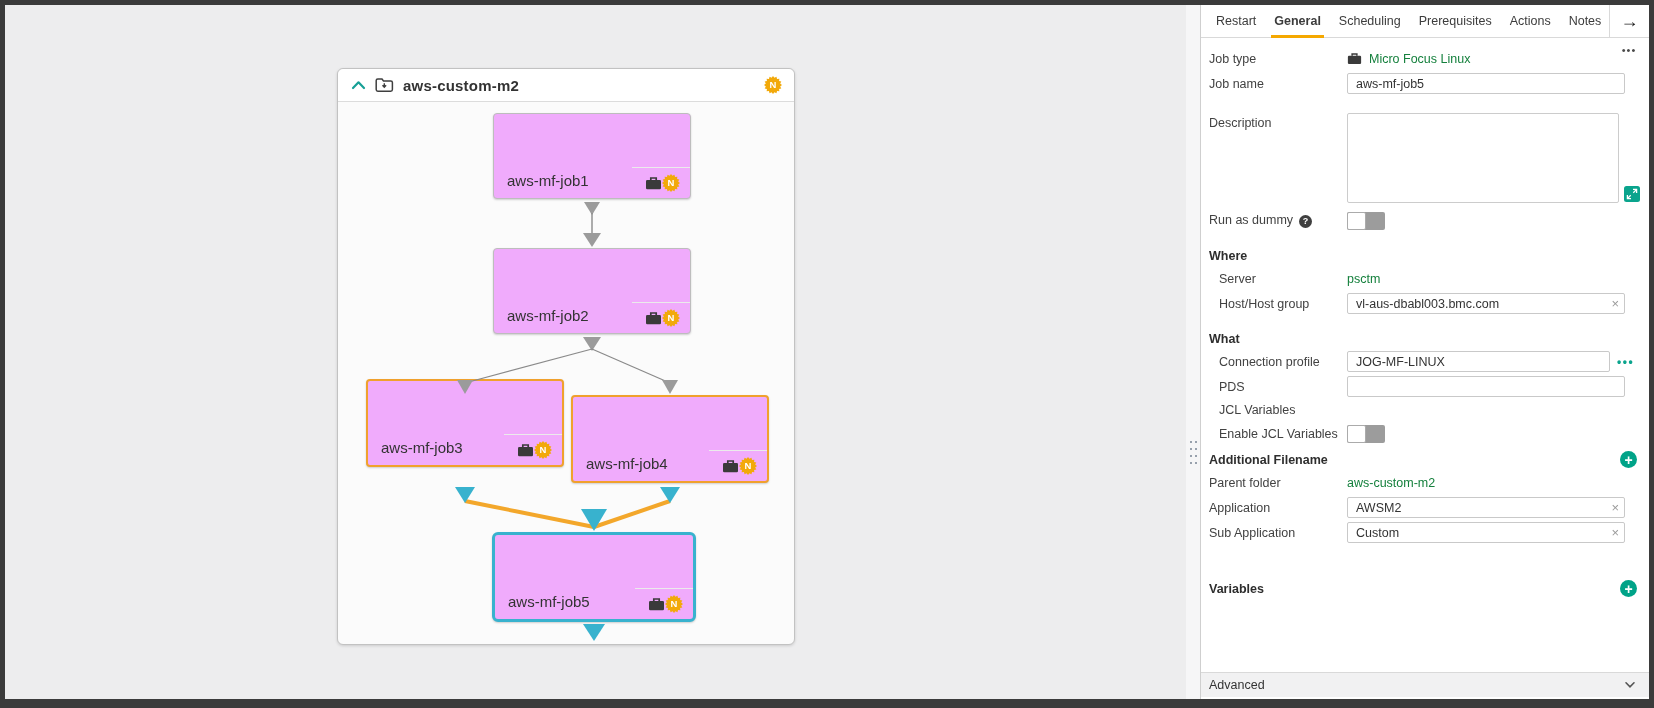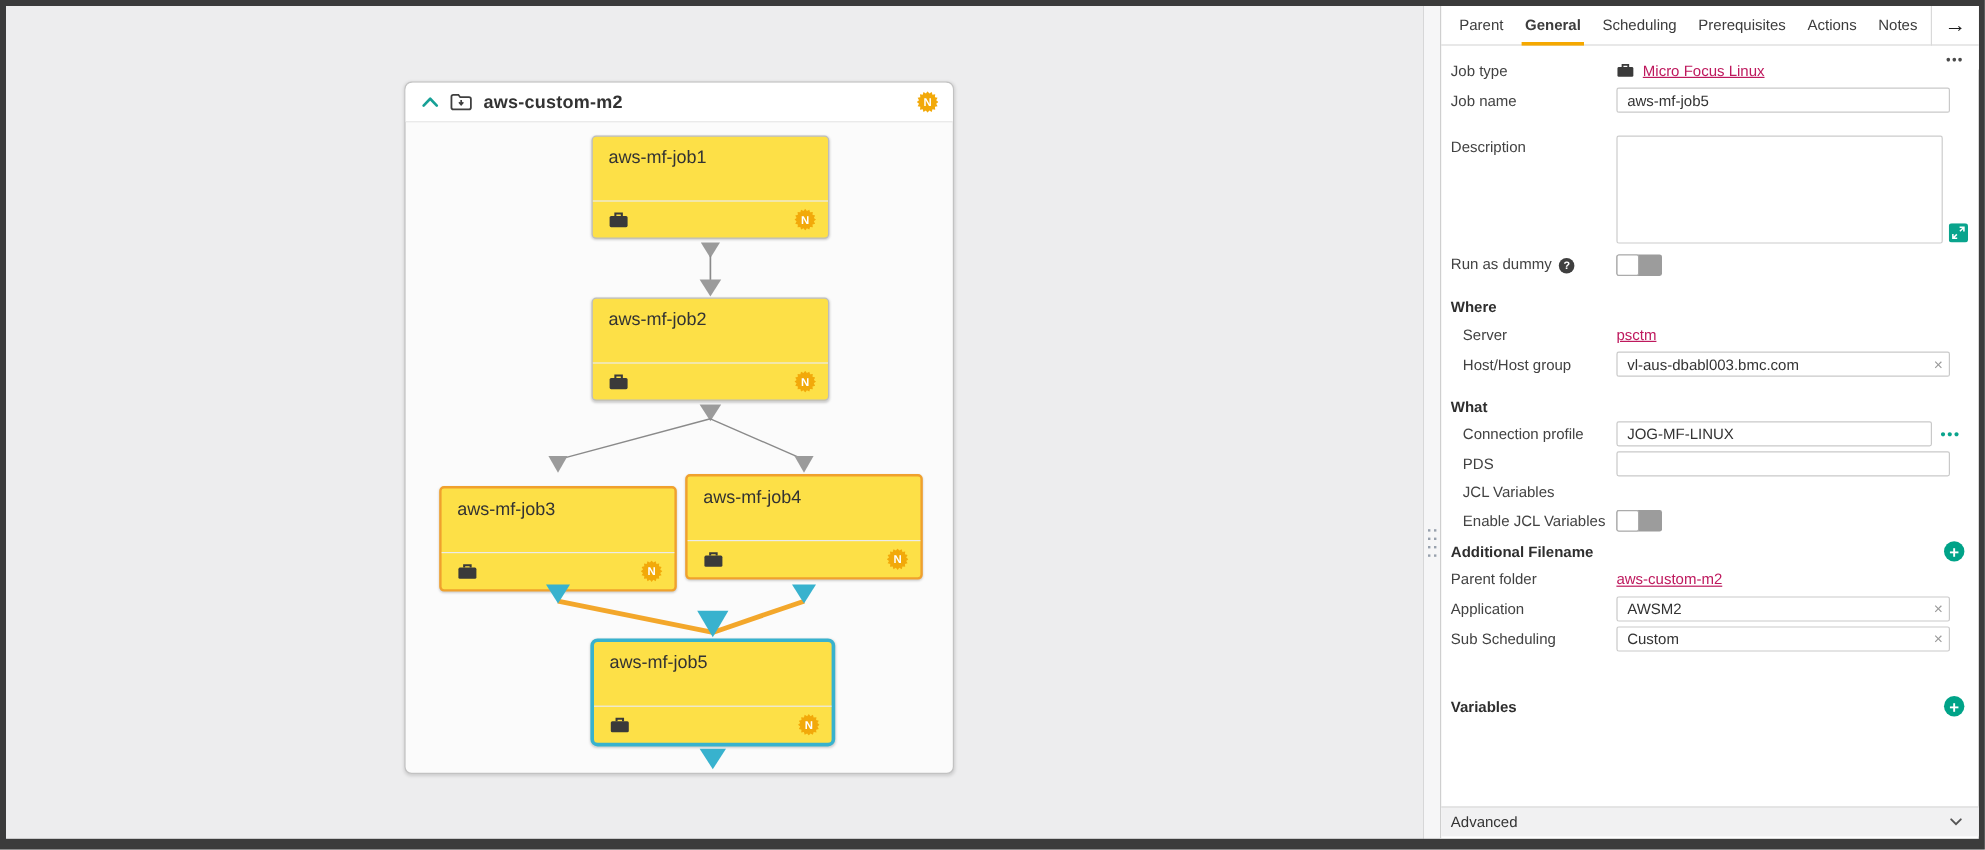--- a/index.html
+++ b/index.html
@@ -8,31 +8,31 @@
 
   
   .canvas { position:absolute; left:5px; top:5px; width:1181px; height:694px; background:#EDEDEE; overflow:hidden; }
 
   .folder { position:absolute; left:332px; top:63px; width:458px; height:577px; background:#fbfbfb;
             border:1px solid #c2c2c2; border-radius:6px; box-shadow:0 1px 3px rgba(0,0,0,.14); z-index:1; }
   .folder-head { height:33px; border-bottom:1px solid #dcdcdc; display:flex; align-items:center;
                  padding:0 12px 0 13px; gap:9px; background:#fff; border-radius:6px 6px 0 0; }
   .folder-title { font-size:15px; font-weight:bold; color:#333; flex:1; letter-spacing:.2px; }
 
-  .jobnode { position:absolute; background:#fde047; border:1px solid #bdbdbd; border-radius:4px;
-             box-shadow:0 1px 2px rgba(0,0,0,.18); display:flex; flex-direction:column; z-index:3; }
+  .jobnode { position:absolute; background:#f0abfc; border:1px solid #bdbdbd; border-radius:4px;
+             box-shadow:0 1px 2px rgba(0,0,0,.18); display:flex; flex-direction:row; z-index:3;align-items:flex-end; }
   .jobnode .jtitle { flex:1; padding:9px 13px; font-size:15px; color:#333; }
   .jobnode .jfoot { height:31px; border-top:1px solid #ebebeb; display:flex; align-items:center;
                     justify-content:space-between; padding:0 10px 0 13px; }
   .jobnode.sel-orange { border:2px solid #F0A12D; }
   .jobnode.sel-cyan  { border:3px solid #38B2CE; border-radius:6px; }
 
   #job1 { left:488px; top:108px; width:198px; height:86px; }
   #job2 { left:488px; top:243px; width:198px; height:86px; }
-  #job3 { left:361px; top:400px; width:198px; height:88px; }
+  #job3 { left:361px; top:374px; width:198px; height:88px; }
   #job4 { left:566px; top:390px; width:198px; height:88px; }
   #job5 { left:487px; top:527px; width:204px; height:90px; }
 
   .edges { position:absolute; left:0; top:0; width:1181px; height:694px; z-index:4; pointer-events:none; }
 
   .badge-n { display:inline-block; width:18px; height:18px; line-height:0; }
 
   
   .gutter { position:absolute; left:1186px; top:5px; width:14px; height:694px; background:#f6f6f7; cursor:col-resize; }
   .grip { position:absolute; left:4px; top:436px; width:7px; height:28px;
@@ -52,21 +52,21 @@
   .btn-arrow { height:33px; border-left:1px solid #d9d9d9; border-bottom:1px solid #d9d9d9;
                display:flex; align-items:center; justify-content:center; font-size:18px; color:#1d1d1d; cursor:pointer; }
   .btn-more { height:17px; display:flex; align-items:center; justify-content:center; color:#4a4a4a;
               font-size:11px; letter-spacing:1px; cursor:pointer; margin-top:3px; }
 
   .form { padding:8px 16px 0 8px; position:relative; }
   .frow { display:flex; align-items:center; min-height:25px; }
   .frow .lbl { width:138px; flex:none; color:#424242; }
   .frow.indent .lbl { padding-left:10px; }
   .frow .val { flex:1; display:flex; align-items:center; position:relative; }
-  .plain { color:#be185d;text-decoration:underline; }
+  .plain { color:#15803d; }
 
   input.txt { width:278px; height:21px; border:1px solid #c9c9c9; border-radius:2px; padding:0 8px;
               font-family:"Liberation Sans",sans-serif; font-size:12.5px; color:#333; background:#fff; }
   .input-x { position:relative; width:278px; }
   .input-x input.txt { width:100%; padding-right:28px; }
   .x { position:absolute; right:6px; top:2px; color:#9a9a9a; font-size:13px; cursor:pointer; line-height:17px; }
 
   .frow.top { align-items:flex-start; }
   .frow.top .lbl { padding-top:3px; }
   .desc-wrap { position:relative; width:272px; }
@@ -249,21 +249,21 @@
   </div>
 
   <div class="panel">
 
     <div class="panel-actions">
       <div class="btn-arrow">→</div>
       <div class="btn-more">•••</div>
     </div>
 
     <div class="tabbar">
-      <span class="tab">Parent</span>
+      <span class="tab">Restart</span>
       <span class="tab active">General</span>
       <span class="tab">Scheduling</span>
       <span class="tab">Prerequisites</span>
       <span class="tab">Actions</span>
       <span class="tab">Notes</span>
     </div>
 
     <div class="form">
 
       <div class="frow">
@@ -377,21 +377,21 @@
         <span class="lbl">Application</span>
         <span class="val">
           <span class="input-x">
             <input class="txt" type="text" value="AWSM2" style="">
             <span class="x">×</span>
           </span>
         </span>
       </div>
 
       <div class="frow">
-        <span class="lbl">Sub Scheduling</span>
+        <span class="lbl">Sub Application</span>
         <span class="val">
           <span class="input-x">
             <input class="txt" type="text" value="Custom" style="">
             <span class="x">×</span>
           </span>
         </span>
       </div>
 
       <div class="sec" style="margin-top:34px;">
         <span>Variables</span>

